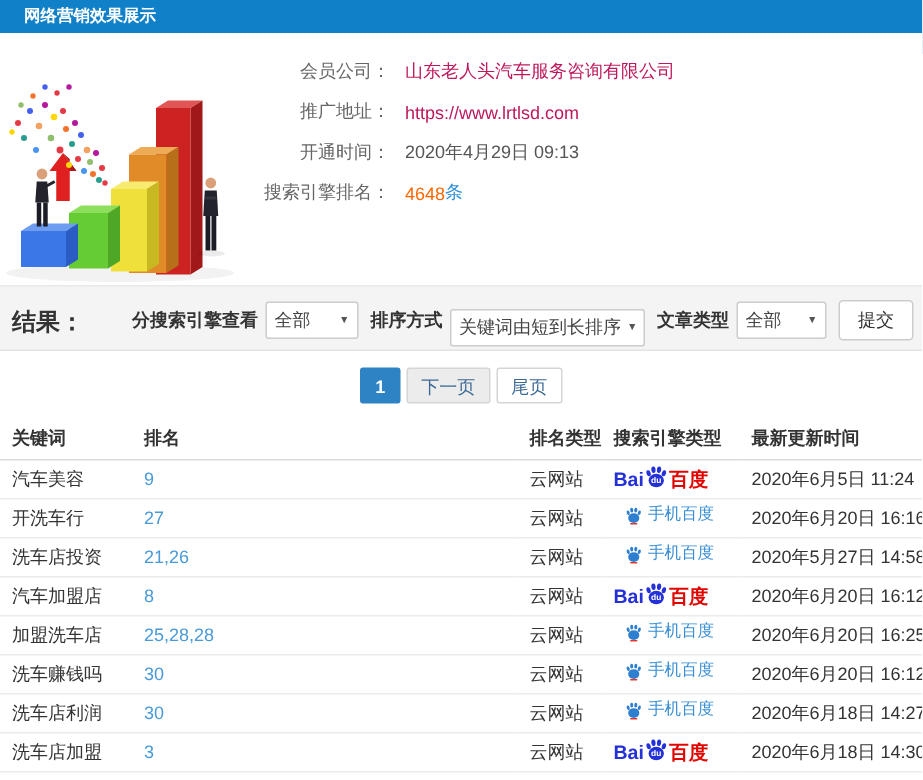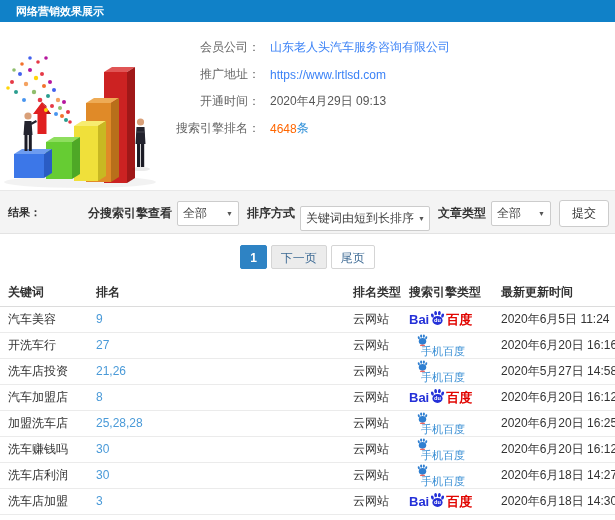--- a/index.html
+++ b/index.html
@@ -9,28 +9,28 @@
   
   .topbar{position:absolute;left:0;top:0;width:615px;height:36px;background:#1081c8;}
   .topbar .title{display:inline-block;padding-left:16px;line-height:22px;color:#fff;font-size:11px;font-weight:bold;}
 
   
   .info{position:absolute;left:0;top:22px;width:615px;height:168px;background:#fff;}
   .illus{position:absolute;left:0;top:8px;width:180px;height:160px;}
   .info-fields{position:absolute;left:160px;top:12px;}
   .info-row{display:flex;align-items:center;height:27px;font-size:12px;}
   .info-label{display:inline-block;width:100px;text-align:right;color:#666;}
-  .info-link{color:#3b82f6;margin-left:10px;text-decoration:none;cursor:pointer;}
+  .info-link{color:#be185d;margin-left:10px;text-decoration:none;cursor:pointer;}
   .info-text{color:#555;margin-left:10px;}
   .info-count{color:#ff6600;margin-left:10px;}
   .info-suffix{color:#2e8fd8;}
 
   
   .filterbar{position:absolute;left:0;top:190px;width:615px;height:44px;background:#f4f4f4;border-top:1px solid #e8e8e8;border-bottom:1px solid #e3e3e3;}
-  .result-label{position:absolute;left:8px;top:14px;font-size:11px;font-weight:bold;color:#333;}
+  .result-label{position:absolute;left:8px;top:14px;font-size:16px;font-weight:bold;color:#333;}
   .filter-groups{position:absolute;right:6px;top:0;height:44px;display:flex;align-items:center;}
   .f-label{font-size:12px;font-weight:bold;color:#333;margin:0 5px 0 8px;white-space:nowrap;text-align:right;}
   .f-select{display:inline-flex;align-items:center;justify-content:space-between;height:25px;background:#fff;border:1px solid #ccc;border-radius:2px;padding:0 5px;font-size:12px;color:#444;cursor:pointer;white-space:nowrap;}
   .sel-0{width:62px;}
   .sel-1{width:130px;margin-top:11px;}
   .sel-2{width:60px;}
   .f-caret{font-size:7px;color:#555;margin-left:4px;}
   .f-submit{height:27px;margin-left:8px;padding:0 12px;background:#fff;border:1px solid #ccc;border-radius:3px;font-size:12px;color:#333;cursor:pointer;}
 
   
@@ -43,21 +43,21 @@
   .tablewrap{position:absolute;left:0;top:280px;width:615px;}
   table{width:615px;border-collapse:collapse;table-layout:fixed;}
   th{font-size:12px;font-weight:bold;color:#333;text-align:left;height:26px;padding:0 0 0 8px;border-bottom:1px solid #dcdcdc;white-space:nowrap;}
   td{font-size:12px;color:#333;height:26px;padding:0 0 0 8px;border-bottom:1px solid #ebebeb;white-space:nowrap;overflow:hidden;}
   .rank-link{color:#4a9ad8;text-decoration:none;cursor:pointer;}
 
   .bd-logo{display:inline-flex;align-items:center;line-height:1;}
   .bd-bai{color:#2430d8;font-weight:bold;font-size:13px;letter-spacing:0;}
   .bd-cn{color:#e10602;font-weight:bold;font-size:13px;margin-left:1px;}
   .bd-logo svg{margin:0 0 2px 1px;}
-  .mb-logo{display:inline-flex;margin-left:8px;line-height:1;flex-direction:column;}
+  .mb-logo{display:inline-flex;align-items:center;margin-left:8px;line-height:1;}
   .mb-text{color:#3a8fd4;font-size:11px;margin-left:4px;}
 </style>
 </head>
 <body>
 
 <div class="app">
 
   <div class="topbar">
     <span class="title">网络营销效果展示</span>
   </div>

